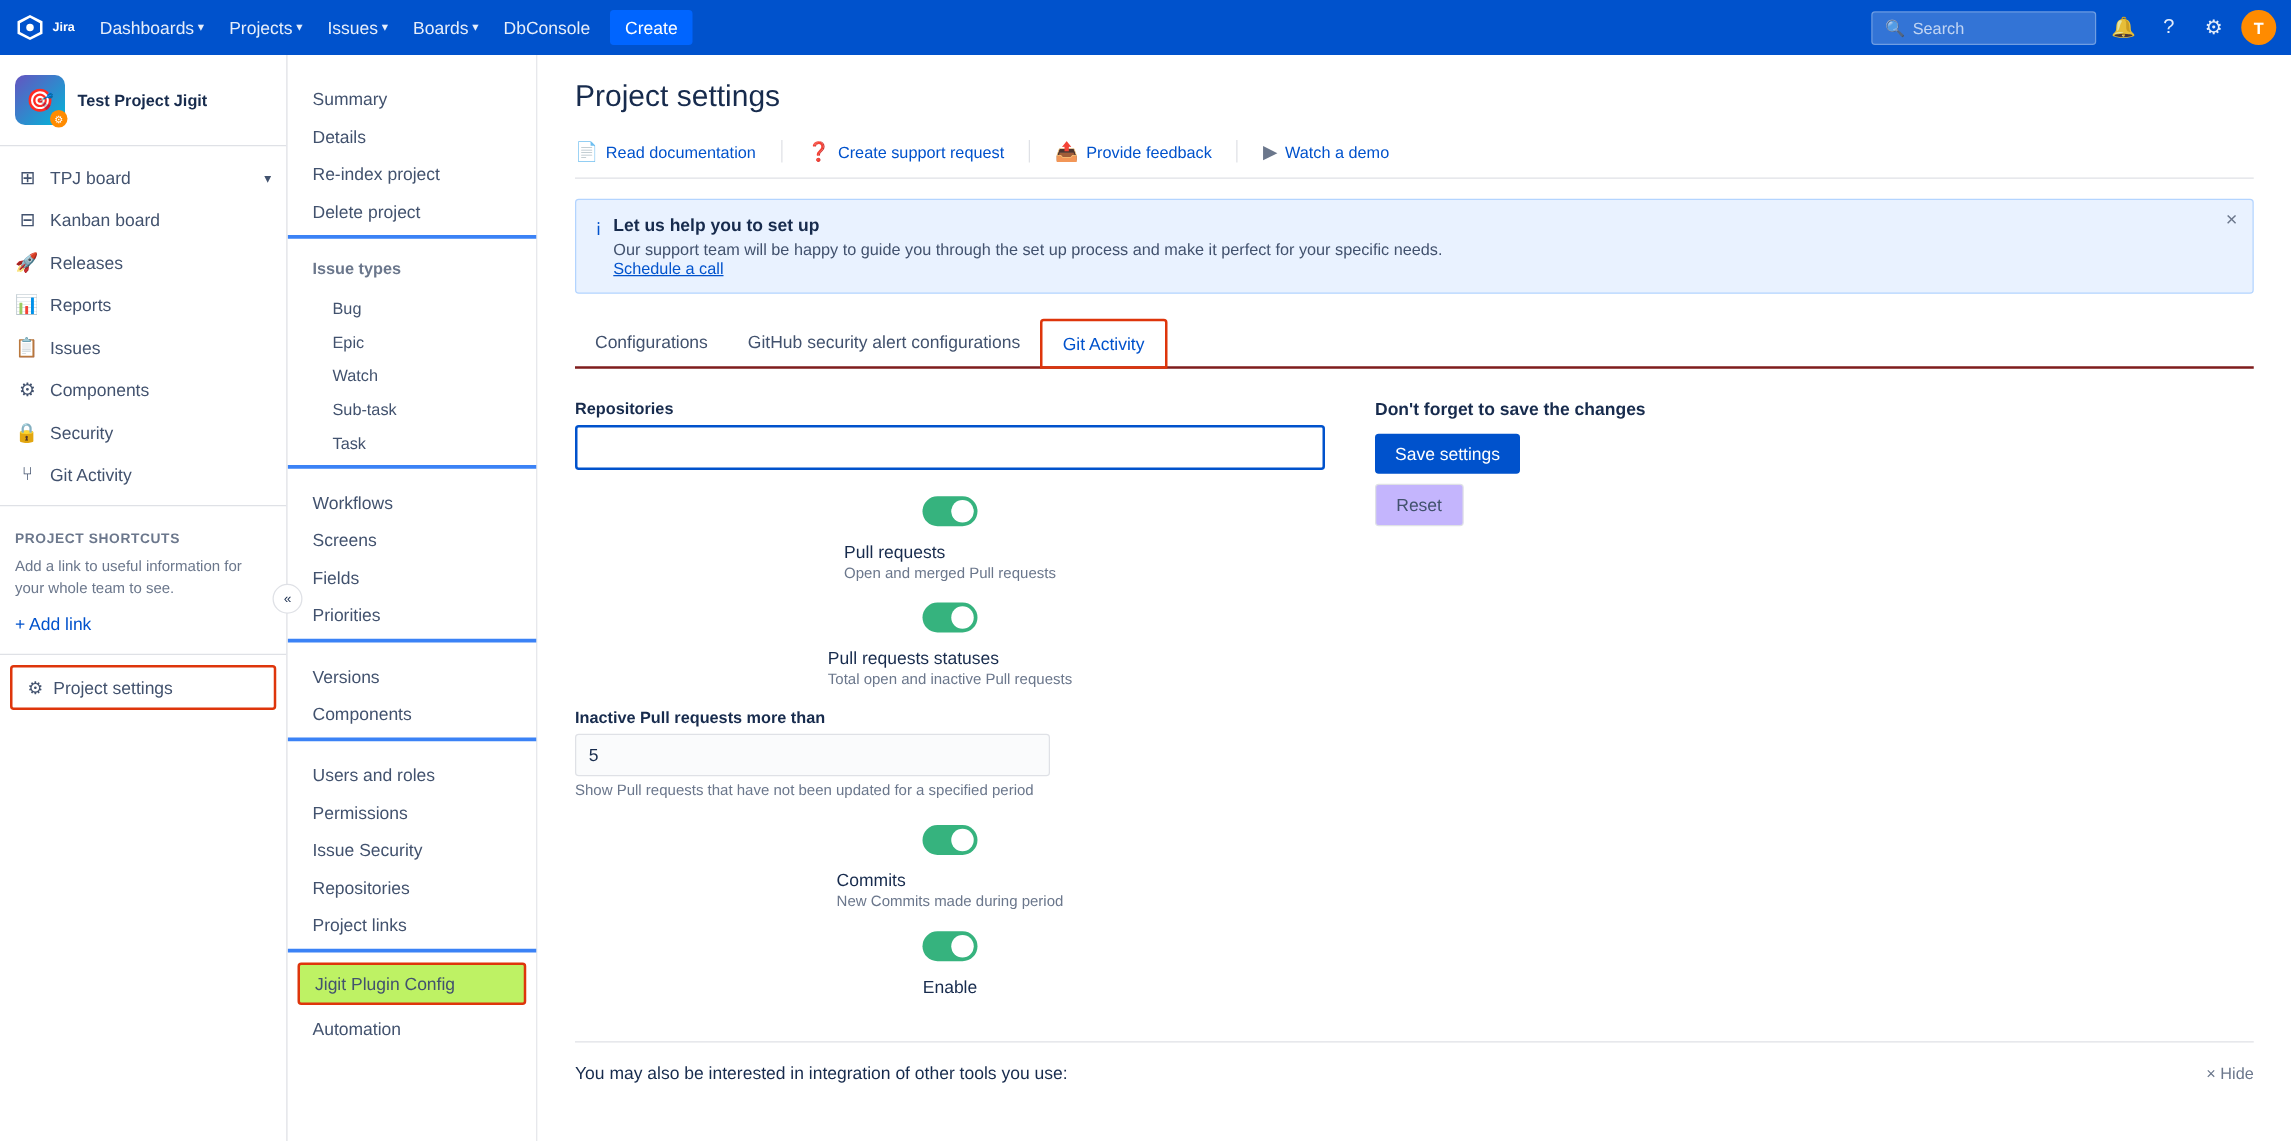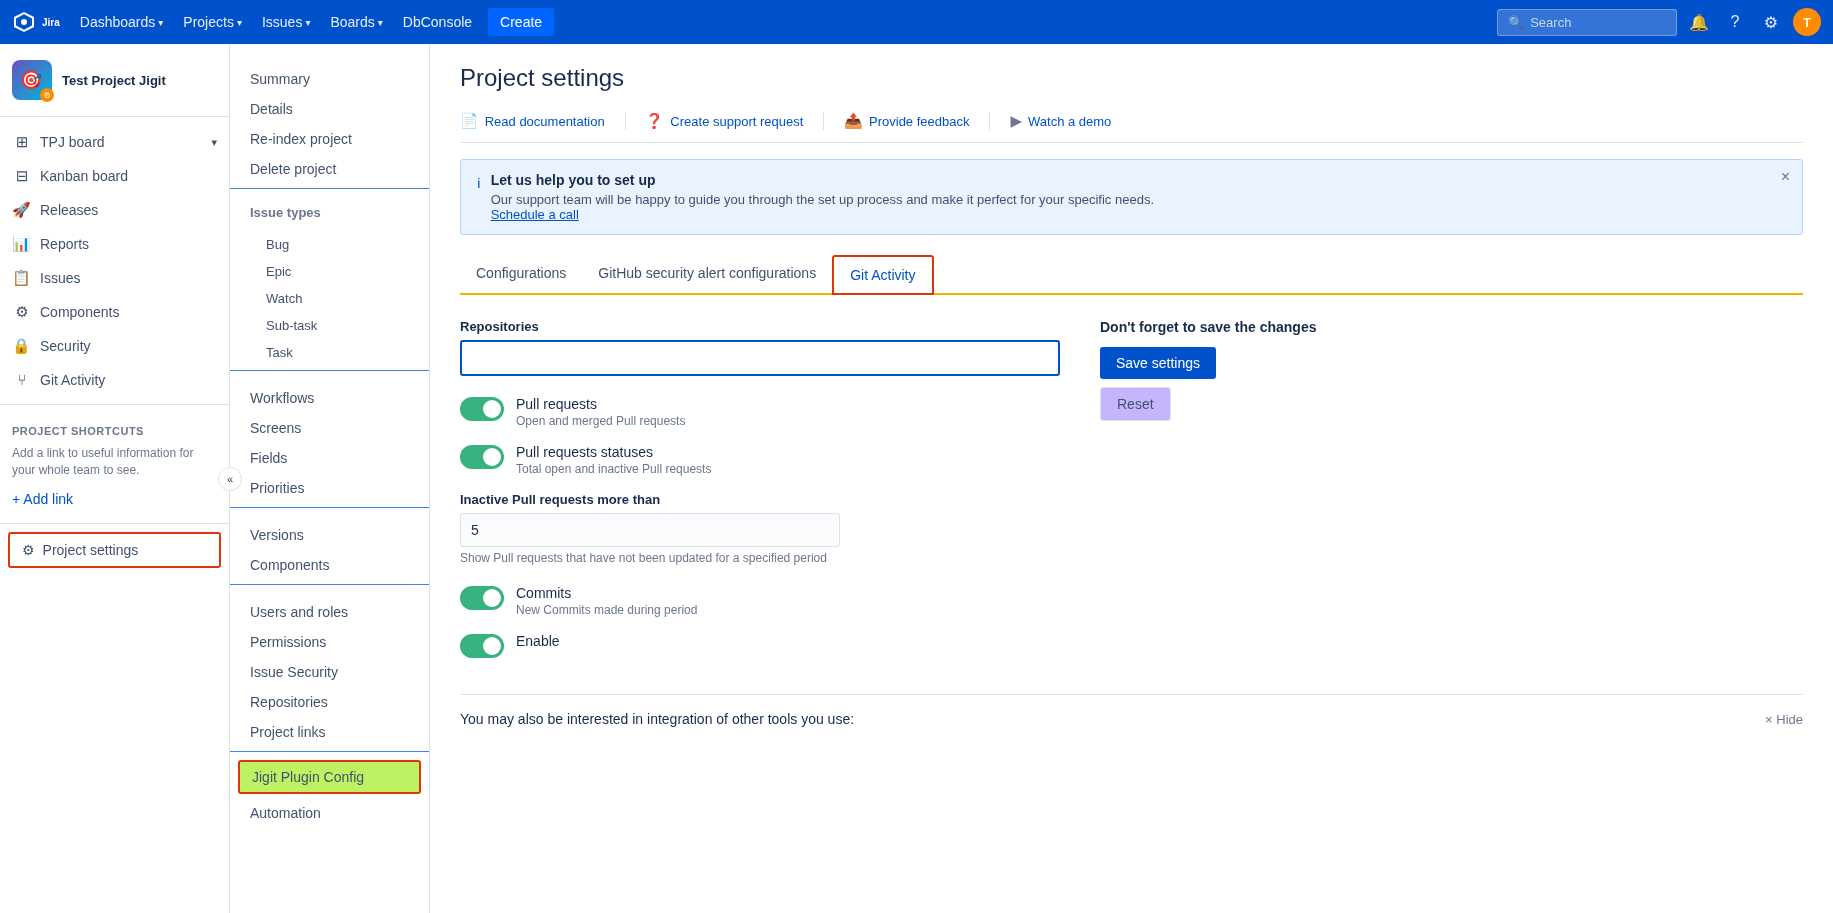--- a/index.html
+++ b/index.html
@@ -44,21 +44,21 @@
     .shortcuts-title { font-size: 11px; font-weight: 700; color: #6b778c; text-transform: uppercase; letter-spacing: 0.5px; margin-bottom: 8px; }
     .shortcuts-desc { font-size: 12px; color: #6b778c; margin-bottom: 8px; line-height: 1.4; }
     .add-link { display: flex; gap: 6px; color: #0052cc; font-size: 14px; cursor: pointer; padding: 4px 0; }
     .left-sidebar-wrapper { position: relative; }
     .project-settings-item { display: flex; align-items: center; gap: 8px; padding: 8px 12px; cursor: pointer; color: #42526e; font-size: 14px; border: 2px solid #de350b; border-radius: 3px; margin: 4px 8px; }
     .collapse-btn { position: absolute; right: -12px; top: 50%; transform: translateY(-50%); width: 24px; height: 24px; background: white; border: 1px solid #dfe1e6; border-radius: 50%; display: flex; align-items: center; justify-content: center; cursor: pointer; font-size: 11px; }
 
     
     .mid-nav { width: 200px; min-width: 200px; background: white; border-right: 1px solid #dfe1e6; padding: 16px 0; }
     .mid-nav-item { padding: 7px 20px; cursor: pointer; color: #42526e; font-size: 14px; }
-    .mid-nav-group { padding: 4px 0; border-bottom: 1px solid #3b82f6; margin-bottom: 8px; }
+    .mid-nav-group { padding: 4px 0; border-bottom: 3px solid #3b82f6; margin-bottom: 8px; }
     .mid-nav-sub { padding: 6px 20px 6px 36px; cursor: pointer; color: #42526e; font-size: 13px; }
     .mid-nav-highlighted { border: 2px solid #de350b; border-radius: 3px; margin: 2px 8px; padding: 6px 12px; background: #bef264; }
 
     
     .main-content { flex: 1; padding: 20px 30px; overflow-y: auto; background: white; }
     .page-title { font-size: 24px; font-weight: 500; color: #172b4d; margin-bottom: 20px; }
 
     
     .quick-links { display: flex; align-items: center; gap: 0; border-bottom: 1px solid #dfe1e6; margin-bottom: 16px; padding-bottom: 12px; }
     .quick-link { display: flex; align-items: center; gap: 6px; color: #0052cc; font-size: 13px; cursor: pointer; padding: 0 20px; border-right: 1px solid #dfe1e6; }
@@ -69,37 +69,37 @@
     
     .info-banner { background: #e9f2ff; border: 1px solid #b3d4ff; border-radius: 3px; padding: 12px 16px; margin-bottom: 20px; display: flex; align-items: flex-start; gap: 10px; position: relative; }
     .info-banner .info-icon { color: #0052cc; margin-top: 1px; }
     .info-banner .banner-content { flex: 1; }
     .info-banner .banner-title { font-weight: 600; color: #172b4d; margin-bottom: 4px; }
     .info-banner .banner-text { color: #42526e; font-size: 13px; }
     .info-banner .banner-link { color: #0052cc; cursor: pointer; text-decoration: underline; text-align: center; }
     .info-banner .close-btn { position: absolute; top: 8px; right: 12px; cursor: pointer; color: #6b778c; font-size: 16px; }
 
     
-    .tabs { display: flex; gap: 0; border-bottom: 2px solid #eab308; margin-bottom: 24px; }
+    .tabs { display: flex; gap: 0; border-bottom: 2px solid #7f1d1d; margin-bottom: 24px; }
     .tab { padding: 10px 16px; cursor: pointer; color: #42526e; font-size: 14px; border-bottom: 2px solid transparent; margin-bottom: -2px; }
     .tab.active { color: #0052cc; border-bottom: 2px solid #de350b; font-weight: 500; border: 2px solid #de350b; border-radius: 3px 3px 0 0; }
 
     
     .content-two-col { display: flex; gap: 40px; }
     .content-left { flex: 1; max-width: 600px; }
     .content-right { min-width: 200px; }
 
     
     .form-group { margin-bottom: 20px; }
     .form-label { font-size: 13px; font-weight: 600; color: #172b4d; margin-bottom: 6px; display: block; }
     .form-select { width: 100%; padding: 8px 10px; border: 2px solid #0052cc; border-radius: 3px; font-size: 14px; color: #172b4d; appearance: none; background: white; cursor: pointer; }
     .form-input { width: 100%; padding: 8px 10px; border: 1px solid #dfe1e6; border-radius: 3px; font-size: 14px; color: #172b4d; background: #fafbfc; }
 
     
-    .toggle-row { display: flex; align-items: flex-start; gap: 12px; margin-bottom: 16px; }
+    .toggle-row { display: flex; align-items: center; gap: 12px; margin-bottom: 16px; flex-direction: column; }
     .toggle { position: relative; width: 44px; height: 24px; flex-shrink: 0; margin-top: 1px; }
     .toggle input { opacity: 0; width: 0; height: 0; }
     .toggle-slider { position: absolute; top: 0; left: 0; right: 0; bottom: 0; background: #36b37e; border-radius: 24px; cursor: pointer; }
     .toggle-slider:before { content: ''; position: absolute; width: 18px; height: 18px; background: white; border-radius: 50%; top: 3px; right: 3px; transition: 0.2s; }
     .toggle-label-group { flex: 1; }
     .toggle-label { font-size: 14px; font-weight: 500; color: #172b4d; }
     .toggle-desc { font-size: 12px; color: #6b778c; margin-top: 2px; }
 
     
     .save-section { }

